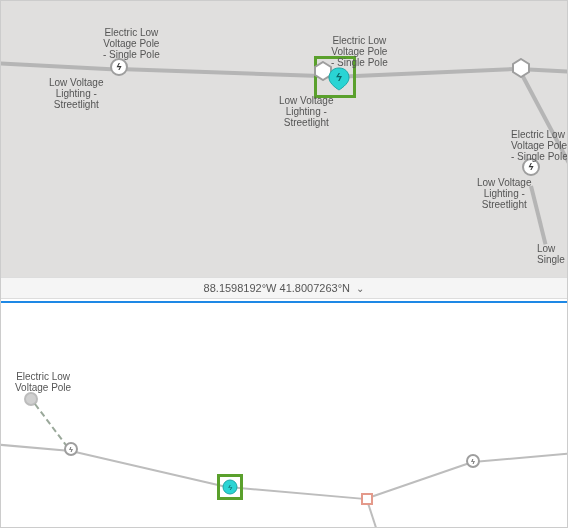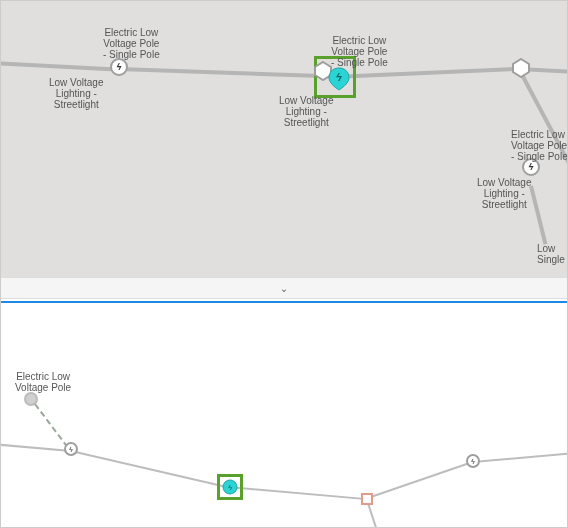--- a/index.html
+++ b/index.html
@@ -86,20 +86,21 @@
   <div class="label" style="left:476px; top:176px;"><span style="white-space:pre;">Low Voltage
 Lighting -
 Streetlight</span></div>
 
   <div class="label" style="left:536px; top:242px; text-align:left;"><span style="white-space:pre;">Low
 Single P</span></div>
 
 </div>
 
 <div class="status-bar">
+  <span>88.1598192°W 41.8007263°N</span>
   <span class="chevron">⌄</span>
 </div>
 
 <div class="panel bottom-panel">
 
   <div class="node grey-dot" style="left:30px; top:96px;"></div>
   <div class="label" style="left:14px; top:68px;"><span style="white-space:pre;">Electric Low
 Voltage Pole</span></div>
   <div class="edge dashed" style="left:34px; top:100px; width:54px; transform: rotate(53deg);"></div>
 

